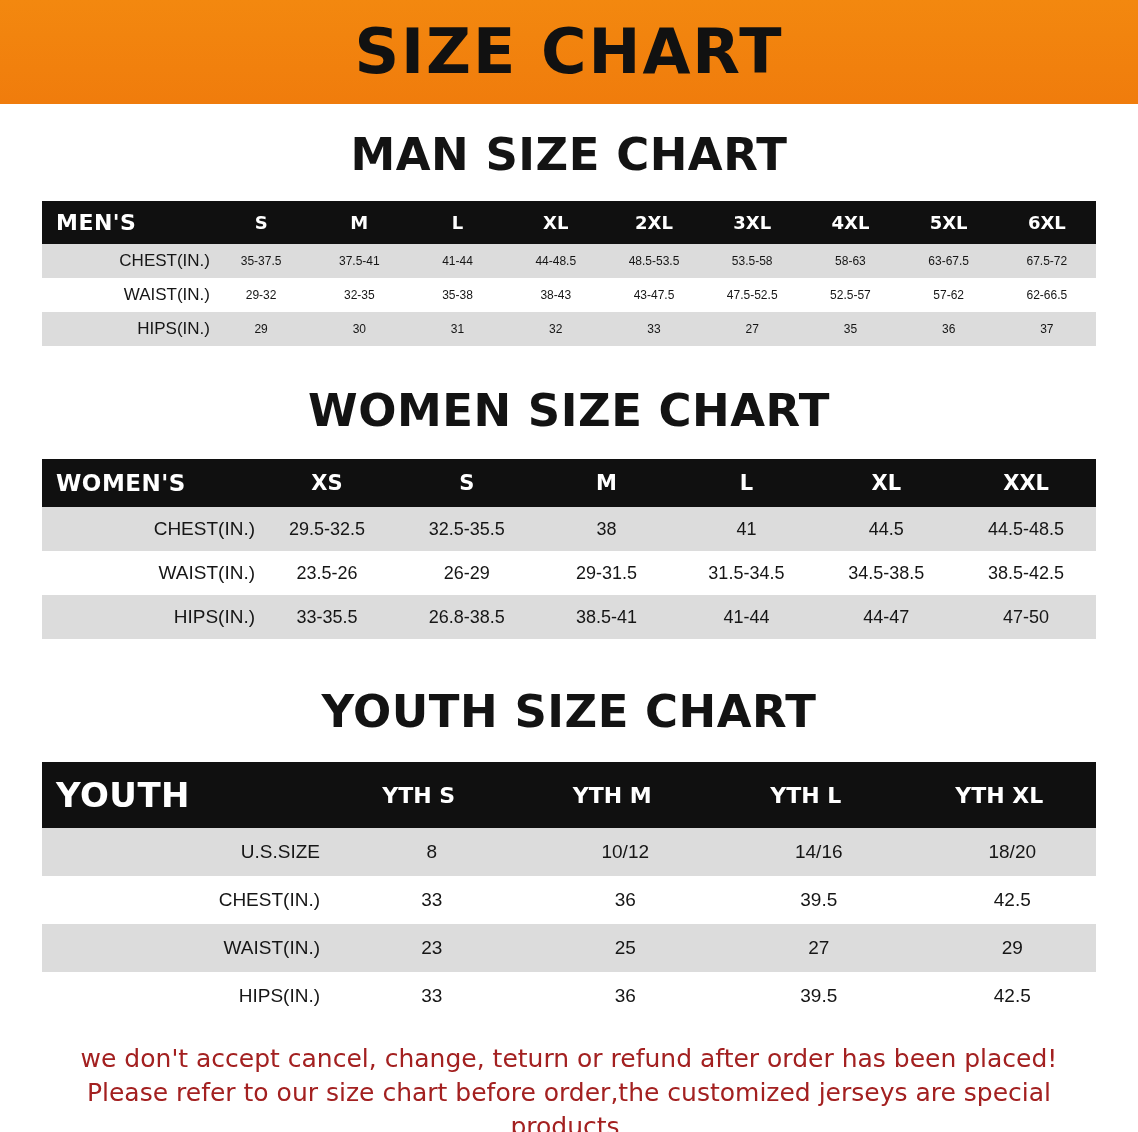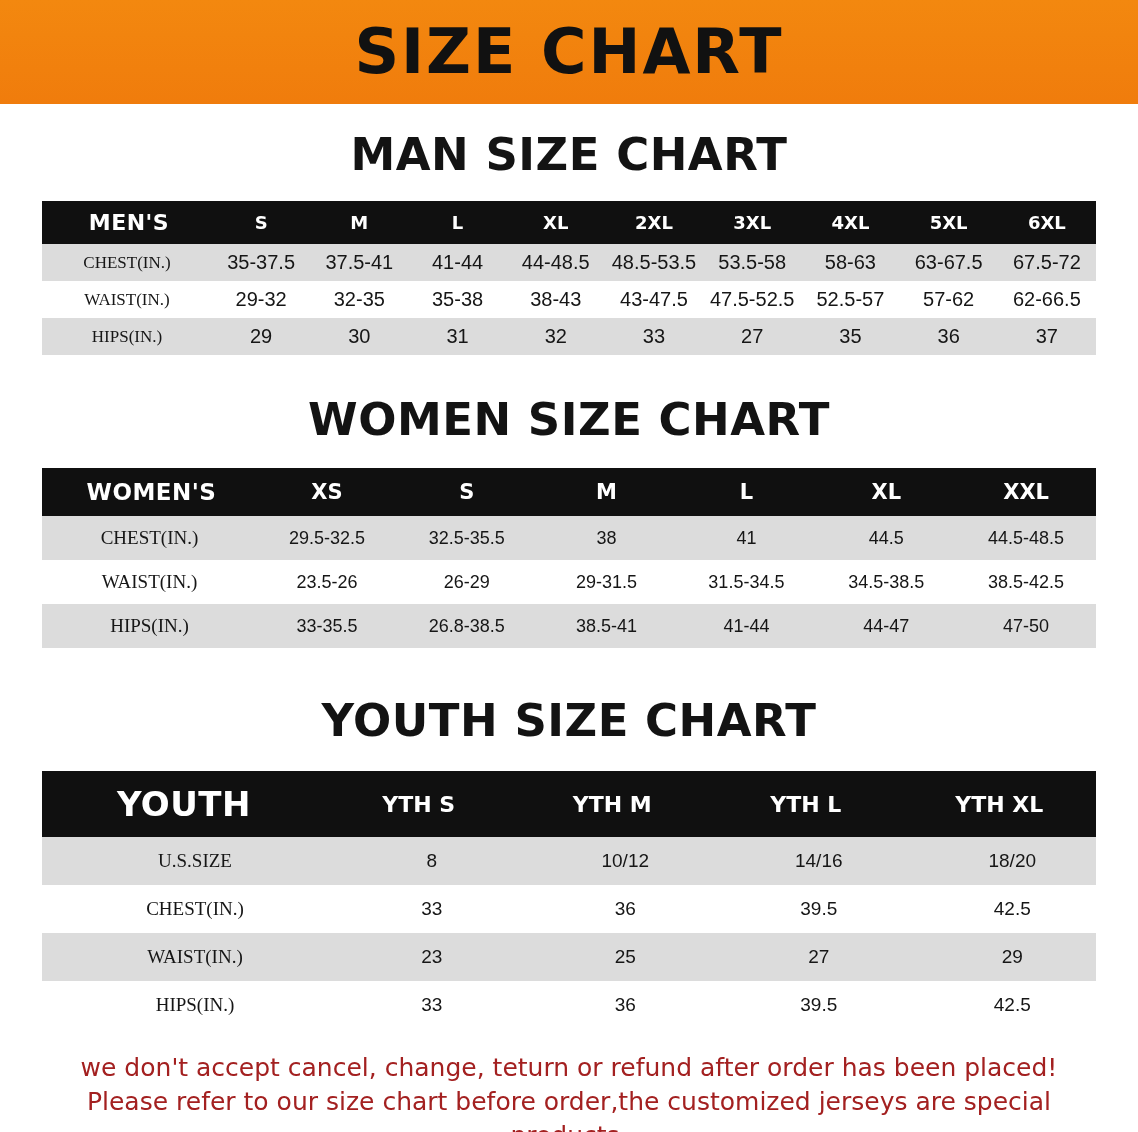--- a/index.html
+++ b/index.html
@@ -58,41 +58,40 @@
   }
   thead th {
     background: #101010;
     color: #ffffff;
     font-family: "DejaVu Sans", sans-serif;
     font-weight: 700;
     text-align: center;
     padding: 9px 2px;
   }
   thead th.rowhead {
-    text-align: center;
-    padding-left: 6px;
+    text-align: left;
+    padding-left: 14px;
     letter-spacing: 0.5px;
   }
   tbody td {
     text-align: center;
     padding: 7px 2px;
     color: #161616;
     font-family: "Liberation Sans", sans-serif;
   }
   tbody td.rowhead {
-    text-align: center;
-    font-family: Liberation Serif, serif;
+    text-align: right;
   }
   tbody tr.shade td { background: #dcdcdc; }
   tbody tr.plain td { background: #ffffff; }
 
   
   #men-table thead th { font-size: 18px; }
   #men-table thead th.rowhead { font-size: 22px; }
-  #men-table tbody td { font-size: 20px; }
+  #men-table tbody td { font-size: 12px; }
   #men-table tbody td.rowhead { font-size: 17px; }
   #men-table col.c0 { width: 170px; }
 
   
   #women-table thead th { font-size: 21px; }
   #women-table thead th.rowhead { font-size: 23px; }
   #women-table tbody td { font-size: 18px; }
   #women-table tbody td.rowhead { font-size: 19px; }
   #women-table col.c0 { width: 215px; }
   #women-table thead th, #women-table tbody td { padding-top: 11px; padding-bottom: 11px; }

